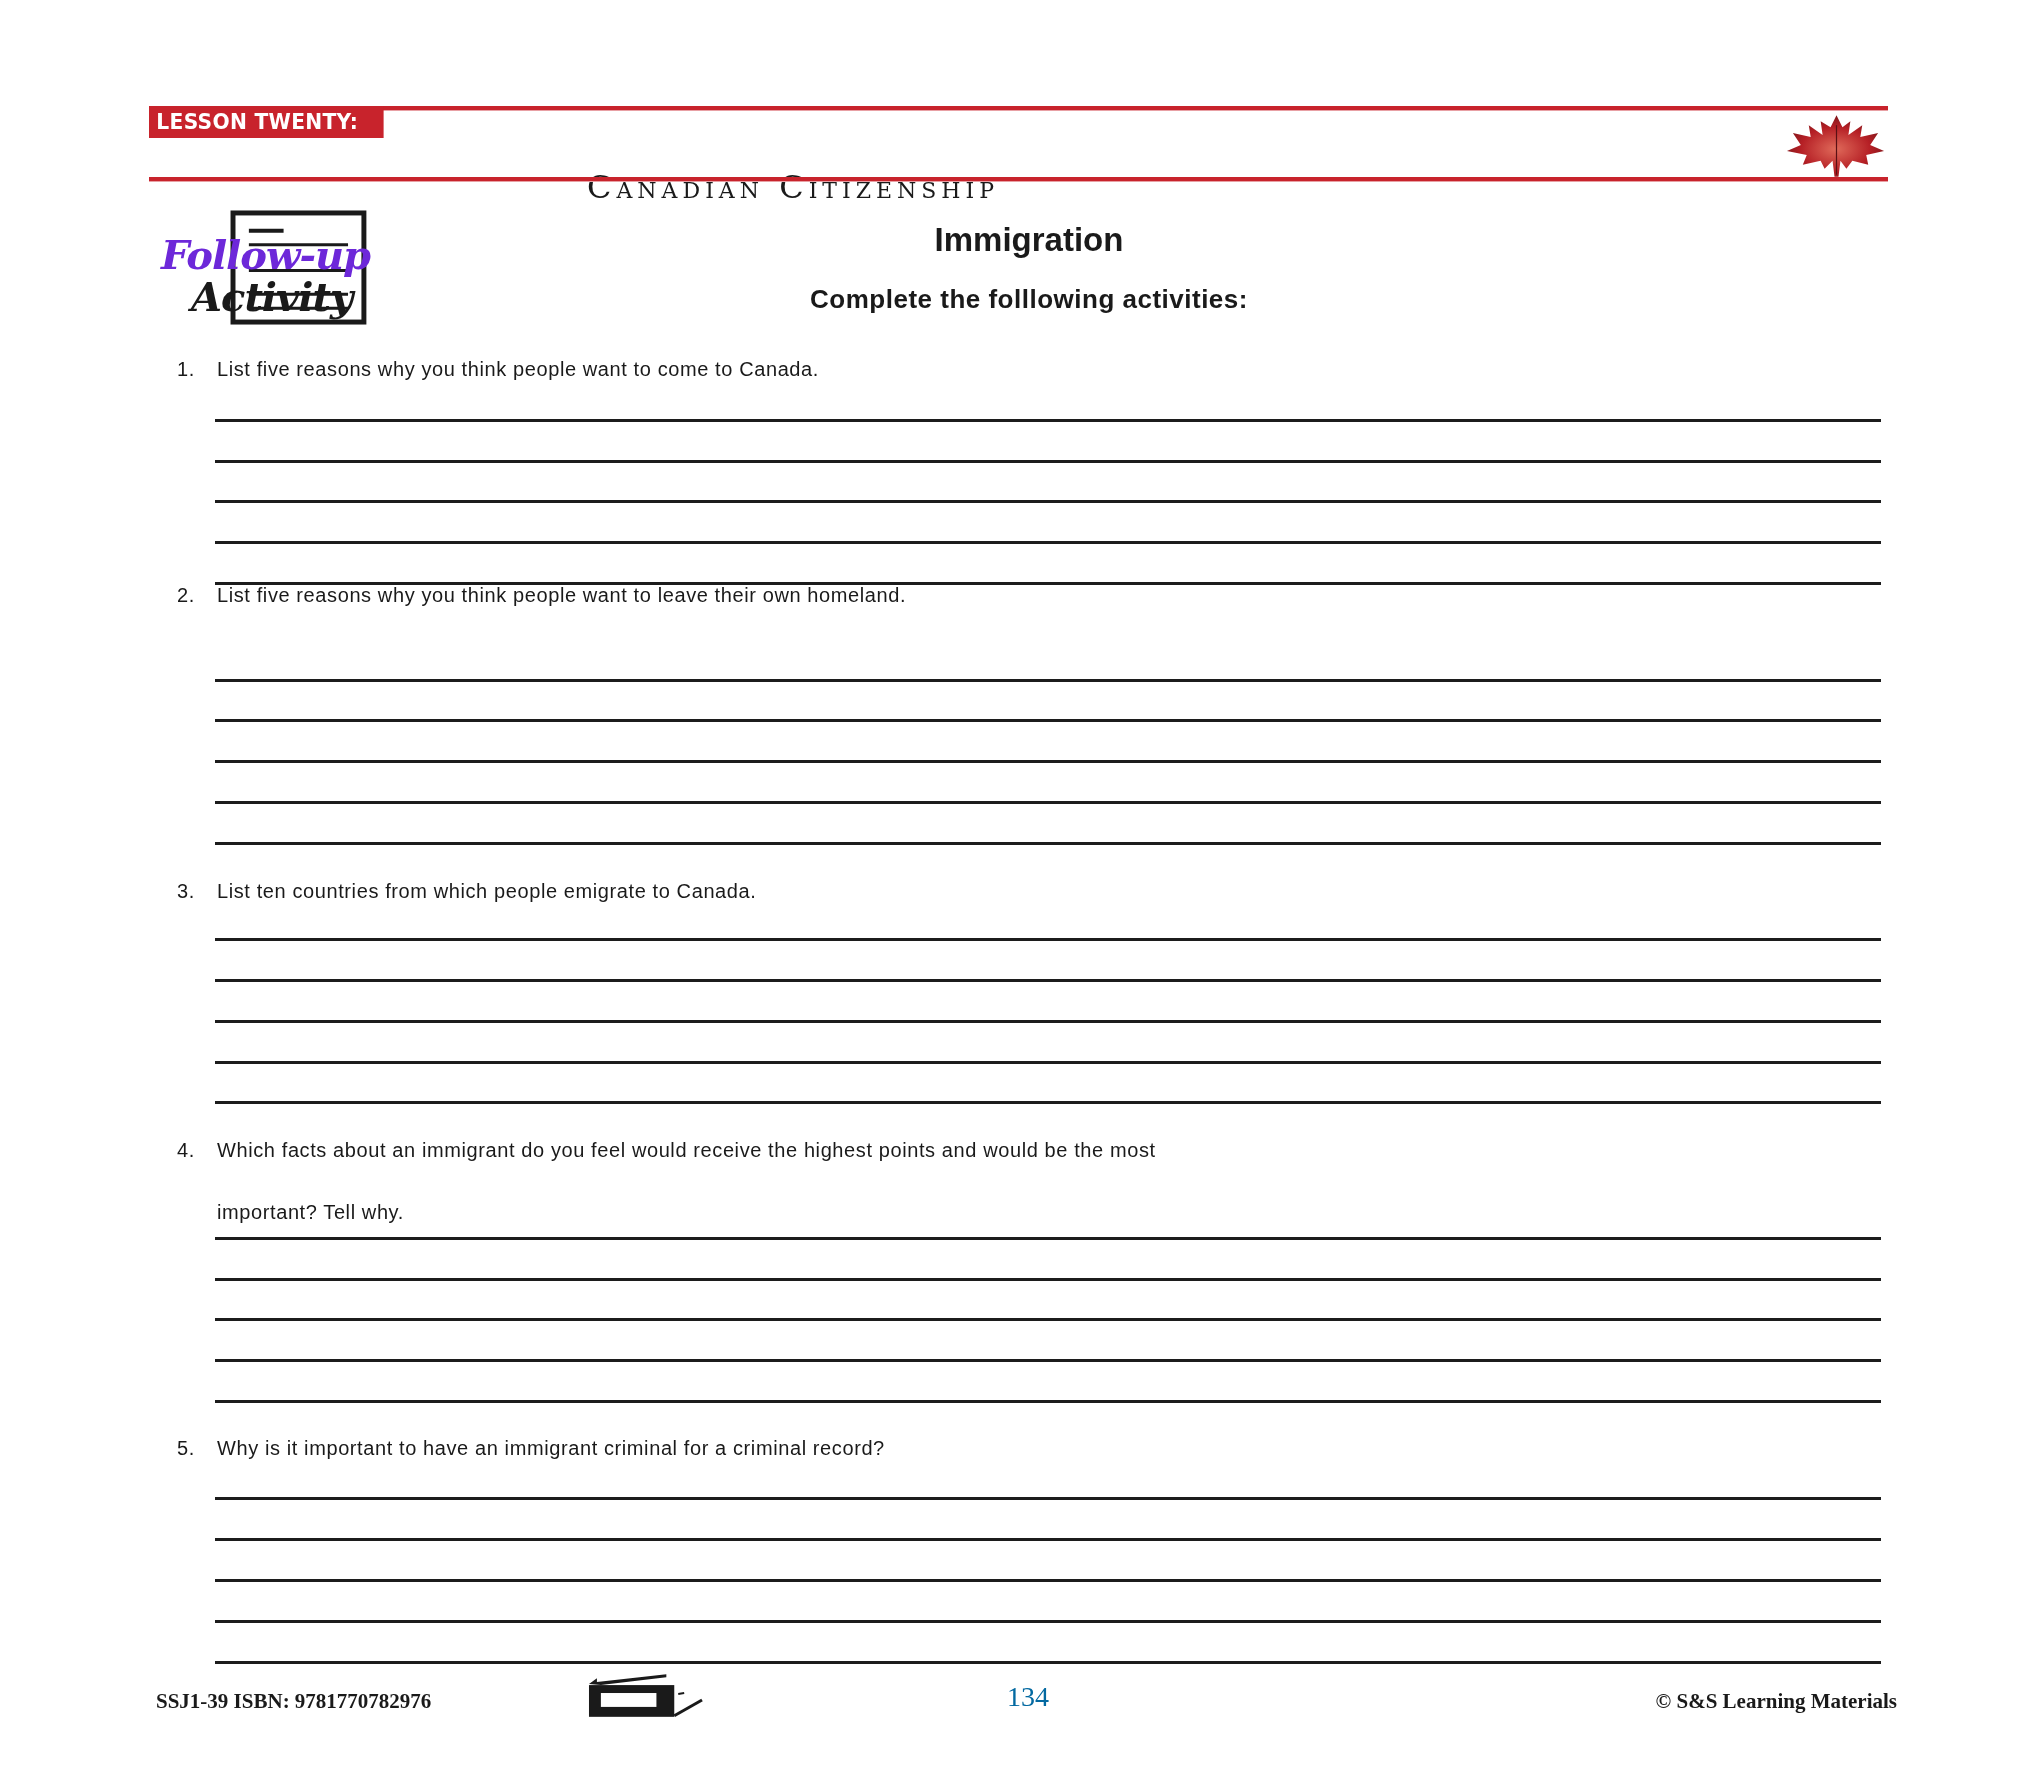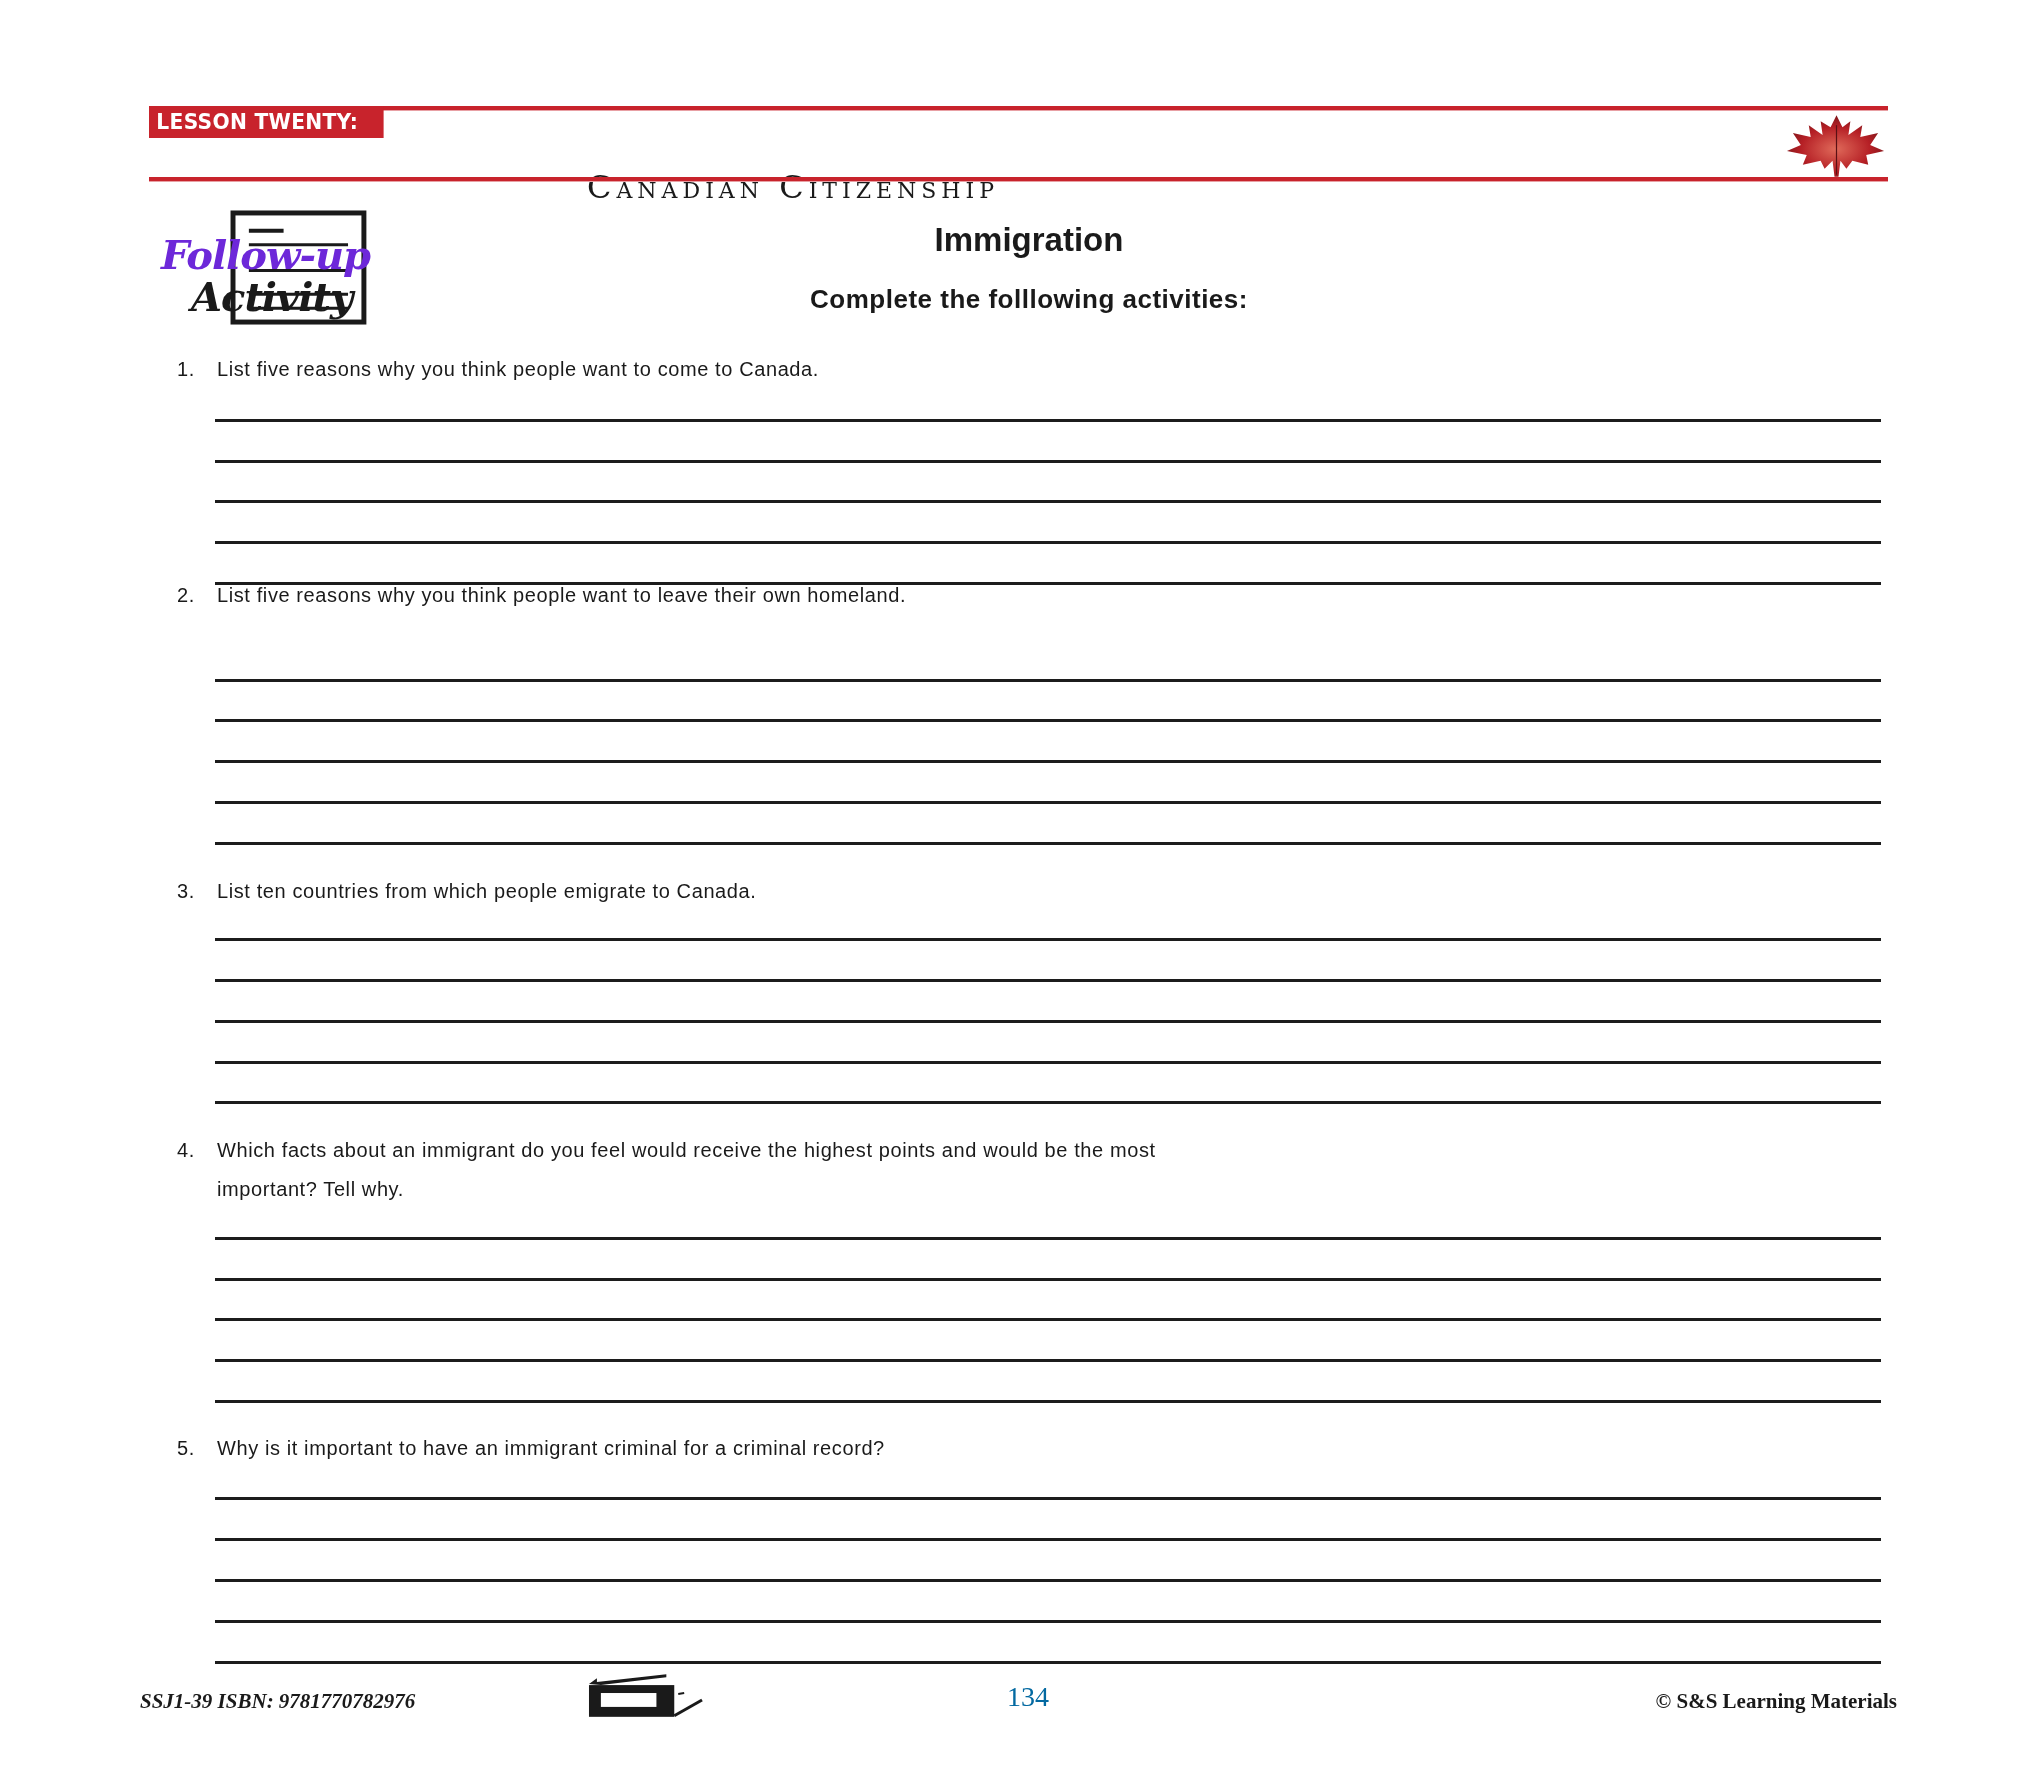--- a/index.html
+++ b/index.html
@@ -8,21 +8,21 @@
   .red-rule { position: absolute; left: 149px; width: 1739px; height: 4px; background: #c8232c; border-bottom: 1px solid #e8a0a4; }
   .lesson-badge { position: absolute; left: 149px; top: 106px; width: 255px; height: 32px; background: #c8232c; color: #fff; font-family: "DejaVu Sans", sans-serif; font-weight: bold; font-size: 22px; line-height: 32px; padding-left: 8px; box-sizing: border-box; letter-spacing: 0.3px; transform: scaleX(0.92); transform-origin: left; }
   .page-title { position: absolute; left: 587px; top: 132px; width: 896px; font-family: "DejaVu Serif", serif; font-size: 32px; letter-spacing: 5px; color: #1a1a1a; font-variant: small-caps; font-weight: normal; white-space: nowrap; margin-top: 36px; }
   .leaf { position: absolute; left: 1781px; top: 111px; width: 111px; height: 68px; }
   .follow-up { position: absolute; left: 159px; top: 209px; width: 269px; height: 119px; }
   .section-title { position: absolute; left: 0; width: 2038px; text-align: center; }
   .heading { top: 221px; font-weight: bold; font-size: 33px; }
   .subheading { top: 284px; font-weight: bold; font-size: 26px; letter-spacing: 0.5px; }
   .question { position: absolute; left: 177px; font-size: 20px; letter-spacing: 0.6px; white-space: nowrap; line-height: 39px; }
   .q-num { display: inline-block; width: 40px; }
-  .q-cont { display: block; padding-left: 40px; }
+  .q-cont { display: block; padding-left: 40px; margin-top: 23px; }
   .answer-line { position: absolute; left: 215px; width: 1666px; height: 3px; background: #1c1c1c; }
   .footer-text { position: absolute; font-family: "Liberation Serif", serif; font-weight: bold; font-size: 21px; white-space: nowrap; color: #1a1a1a; }
   .page-num { position: absolute; font-family: "Liberation Serif", serif; font-size: 28px; color: #0369a1; }
 </style>
 </head>
 <body>
 
 <div class="red-rule" style="top:106px;"></div>
 <div class="lesson-badge">LESSON TWENTY:</div>
 <div class="page-title">Canadian Citizenship</div>
@@ -96,21 +96,21 @@
 
 <div class="question" style="top:1429px;">
   <span class="q-num">5.</span><span>Why is it important to have an immigrant criminal for a criminal record?</span>
 </div>
 <div class="answer-line" style="top:1497px;"></div>
 <div class="answer-line" style="top:1538px;"></div>
 <div class="answer-line" style="top:1579px;"></div>
 <div class="answer-line" style="top:1620px;"></div>
 <div class="answer-line" style="top:1661px;"></div>
 
-<div class="footer-text" style="left:140px; top:1689px;font-style:italic;">SSJ1-39  ISBN: 9781770782976</div>
+<div class="footer-text" style="left:156px; top:1689px;">SSJ1-39  ISBN: 9781770782976</div>
 <div class="abs" style="left:587px; top:1674px; width:119px; height:44px;">
   <svg width="119" height="44" viewBox="0 0 120 44">
     <path d="M2 10 L10 4 L10 8 L80 0 L80 3 L14 11 Z" fill="#1a1a1a"></path>
     <rect x="2" y="11" width="86" height="32" fill="#1a1a1a"></rect>
     <rect x="14" y="19" width="56" height="14" fill="#fff"></rect>
     <line x1="88" y1="42" x2="116" y2="26" stroke="#1a1a1a" stroke-width="3"></line>
     <line x1="92" y1="20" x2="98" y2="19" stroke="#1a1a1a" stroke-width="2"></line>
   </svg>
 </div>
 <div class="page-num" style="left:1007px; top:1681px;">134</div>

